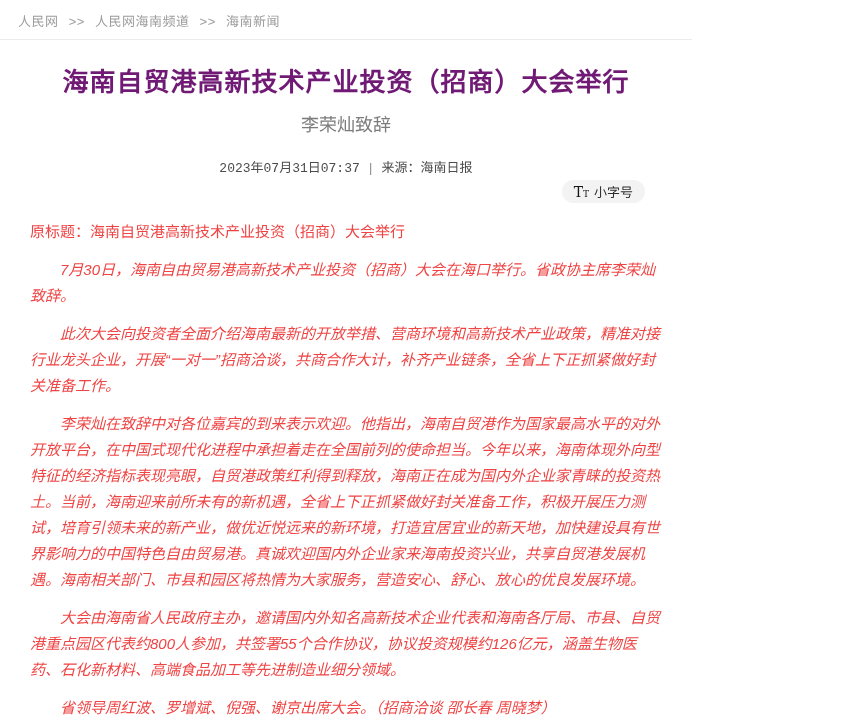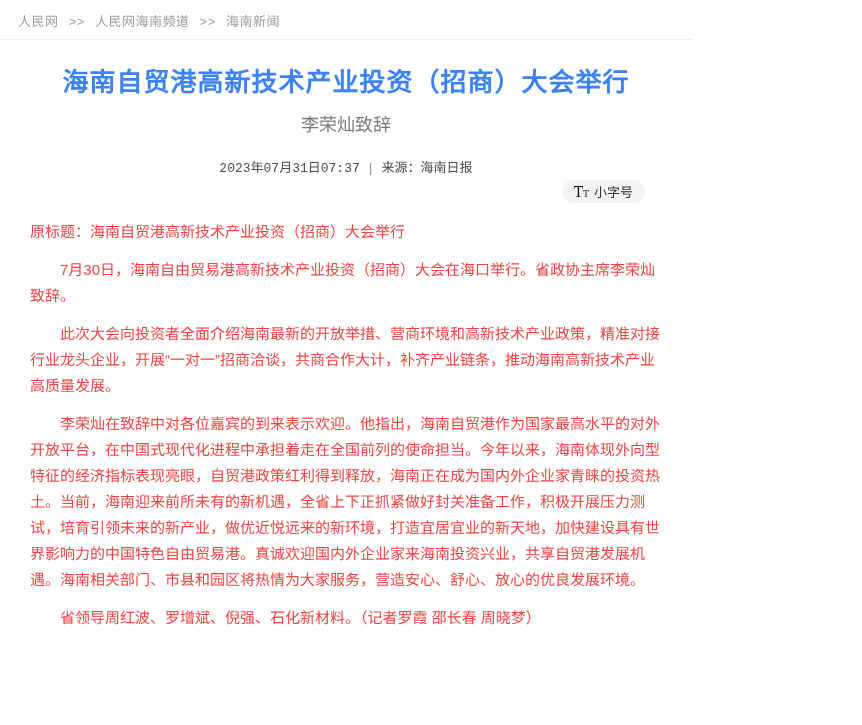--- a/index.html
+++ b/index.html
@@ -38,21 +38,21 @@
   .content {
     width: 632px;
     margin: 0 auto;
   }
   .article-title {
     margin: 25px 0 0 0;
     font-size: 26px;
     line-height: 34px;
     font-weight: 700;
     text-align: center;
-    color: #3b82f6;
+    color: #701a75;
     letter-spacing: 1px;
   }
   .article-subtitle {
     margin-top: 11px;
     text-align: center;
     font-size: 18px;
     color: #7b7b7b;
   }
   .article-meta {
     margin-top: 21px;
@@ -98,20 +98,21 @@
     margin-top: 16px;
     font-size: 15px;
     line-height: 26px;
     color: #ef4444;
   }
   .article-body p {
     margin: 0 0 12px 0;
   }
   .article-body p.indent {
     text-indent: 2em;
+    font-style: italic;
   }
 </style>
 </head>
 <body>
 
 <div class="page">
 
   <div class="breadcrumb">
     <span class="crumb">人民网</span>
     <span class="crumb-sep">&gt;&gt;</span>
@@ -138,20 +139,21 @@
             <span class="t-big">T</span>
             <span class="t-small">T</span>
           </span>
         <span>小字号</span>
       </span>
     </div>
 
     <div class="article-body">
       <p>原标题：海南自贸港高新技术产业投资（招商）大会举行</p>
       <p class="indent">7月30日，海南自由贸易港高新技术产业投资（招商）大会在海口举行。省政协主席李荣灿致辞。</p>
-      <p class="indent">此次大会向投资者全面介绍海南最新的开放举措、营商环境和高新技术产业政策，精准对接行业龙头企业，开展“一对一”招商洽谈，共商合作大计，补齐产业链条，推动海南高新技术产业高质量发展。</p>
+      <p class="indent">此次大会向投资者全面介绍海南最新的开放举措、营商环境和高新技术产业政策，精准对接行业龙头企业，开展“一对一”招商洽谈，共商合作大计，补齐产业链条，全省上下正抓紧做好封关准备工作。</p>
       <p class="indent">李荣灿在致辞中对各位嘉宾的到来表示欢迎。他指出，海南自贸港作为国家最高水平的对外开放平台，在中国式现代化进程中承担着走在全国前列的使命担当。今年以来，海南体现外向型特征的经济指标表现亮眼，自贸港政策红利得到释放，海南正在成为国内外企业家青睐的投资热土。当前，海南迎来前所未有的新机遇，全省上下正抓紧做好封关准备工作，积极开展压力测试，培育引领未来的新产业，做优近悦远来的新环境，打造宜居宜业的新天地，加快建设具有世界影响力的中国特色自由贸易港。真诚欢迎国内外企业家来海南投资兴业，共享自贸港发展机遇。海南相关部门、市县和园区将热情为大家服务，营造安心、舒心、放心的优良发展环境。</p>
-      <p class="indent">省领导周红波、罗增斌、倪强、石化新材料。（记者罗霞 邵长春 周晓梦）</p>
+      <p class="indent">大会由海南省人民政府主办，邀请国内外知名高新技术企业代表和海南各厅局、市县、自贸港重点园区代表约800人参加，共签署55个合作协议，协议投资规模约126亿元，涵盖生物医药、石化新材料、高端食品加工等先进制造业细分领域。</p>
+      <p class="indent">省领导周红波、罗增斌、倪强、谢京出席大会。（招商洽谈 邵长春 周晓梦）</p>
     </div>
 
   </div>
 
 </div>
 
 </body></html>

